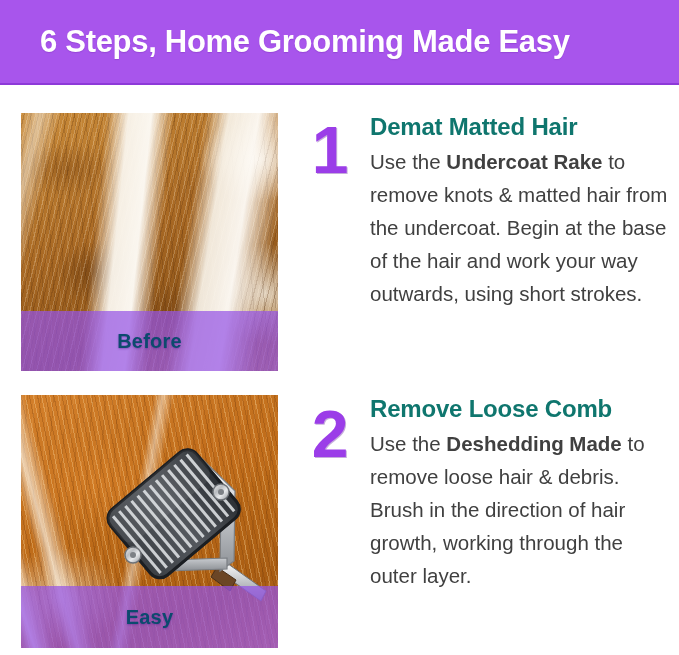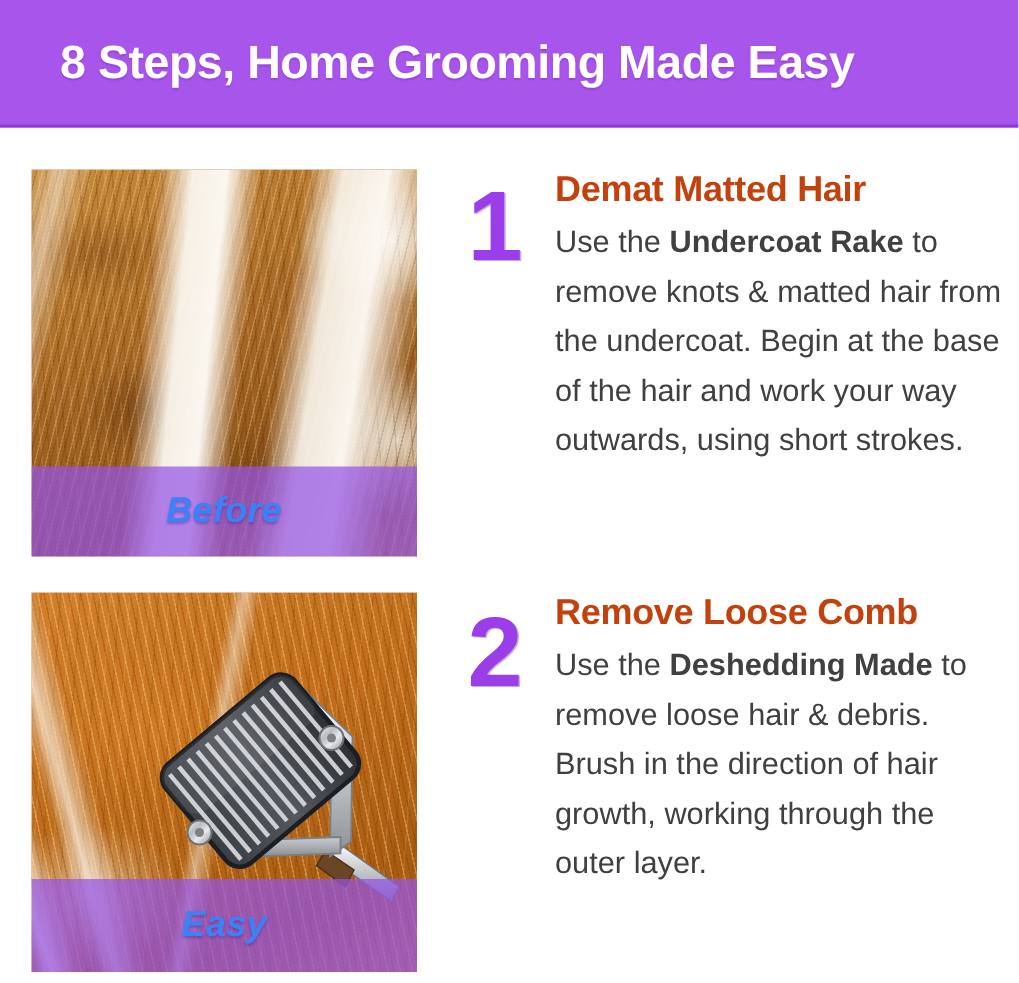--- a/index.html
+++ b/index.html
@@ -126,28 +126,27 @@
     width: 257px; height: 253px;
     pointer-events: none;
   }
 
   
   .label-band {
     position: absolute;
     left: 0;
     width: 100%;
     background: rgba(150, 84, 230, .72);
-    color: #3b82f6;
-    font-size: 24px;
+    color: #0c4a6e;
+    font-size: 20px;
     font-weight: bold;
     text-align: center;
     letter-spacing: .2px;
     text-shadow: 0 1px 2px rgba(80,30,140,.45);
     box-sizing: border-box;
-    font-style: italic;
   }
   .label-band.b1 { bottom: 0; height: 60px; line-height: 60px; }
   .label-band.b2 { bottom: 0; height: 62px; line-height: 62px; }
 
   
   .num {
     position: absolute;
     left: 299px;
     top: 4px;
     width: 62px;
@@ -162,39 +161,39 @@
 
   .txt {
     position: absolute;
     left: 370px;
     top: 0;
     width: 300px;
   }
   .step-head {
     font-size: 24px;
     font-weight: bold;
-    color: #c2410c;
+    color: #0f766e;
     line-height: 1.15;
     margin: 0 0 4px 0;
     letter-spacing: -0.2px;
     white-space: nowrap;
   }
   .step-body {
     font-size: 20.5px;
     color: #404040;
     line-height: 1.62;
     margin: 0;
   }
   .step-body b { font-weight: bold; }
 </style>
 </head>
 <body>
 
 <div class="header-bar">
-  <div class="header-title">8 Steps, Home Grooming Made Easy</div>
+  <div class="header-title">6 Steps, Home Grooming Made Easy</div>
 </div>
 
 <div class="step step-1">
 
   <div class="photo-wrap p1">
     <div class="photo fur-before"></div>
     <div class="label-band b1">Before</div>
   </div>
 
   <div class="num">1</div>

